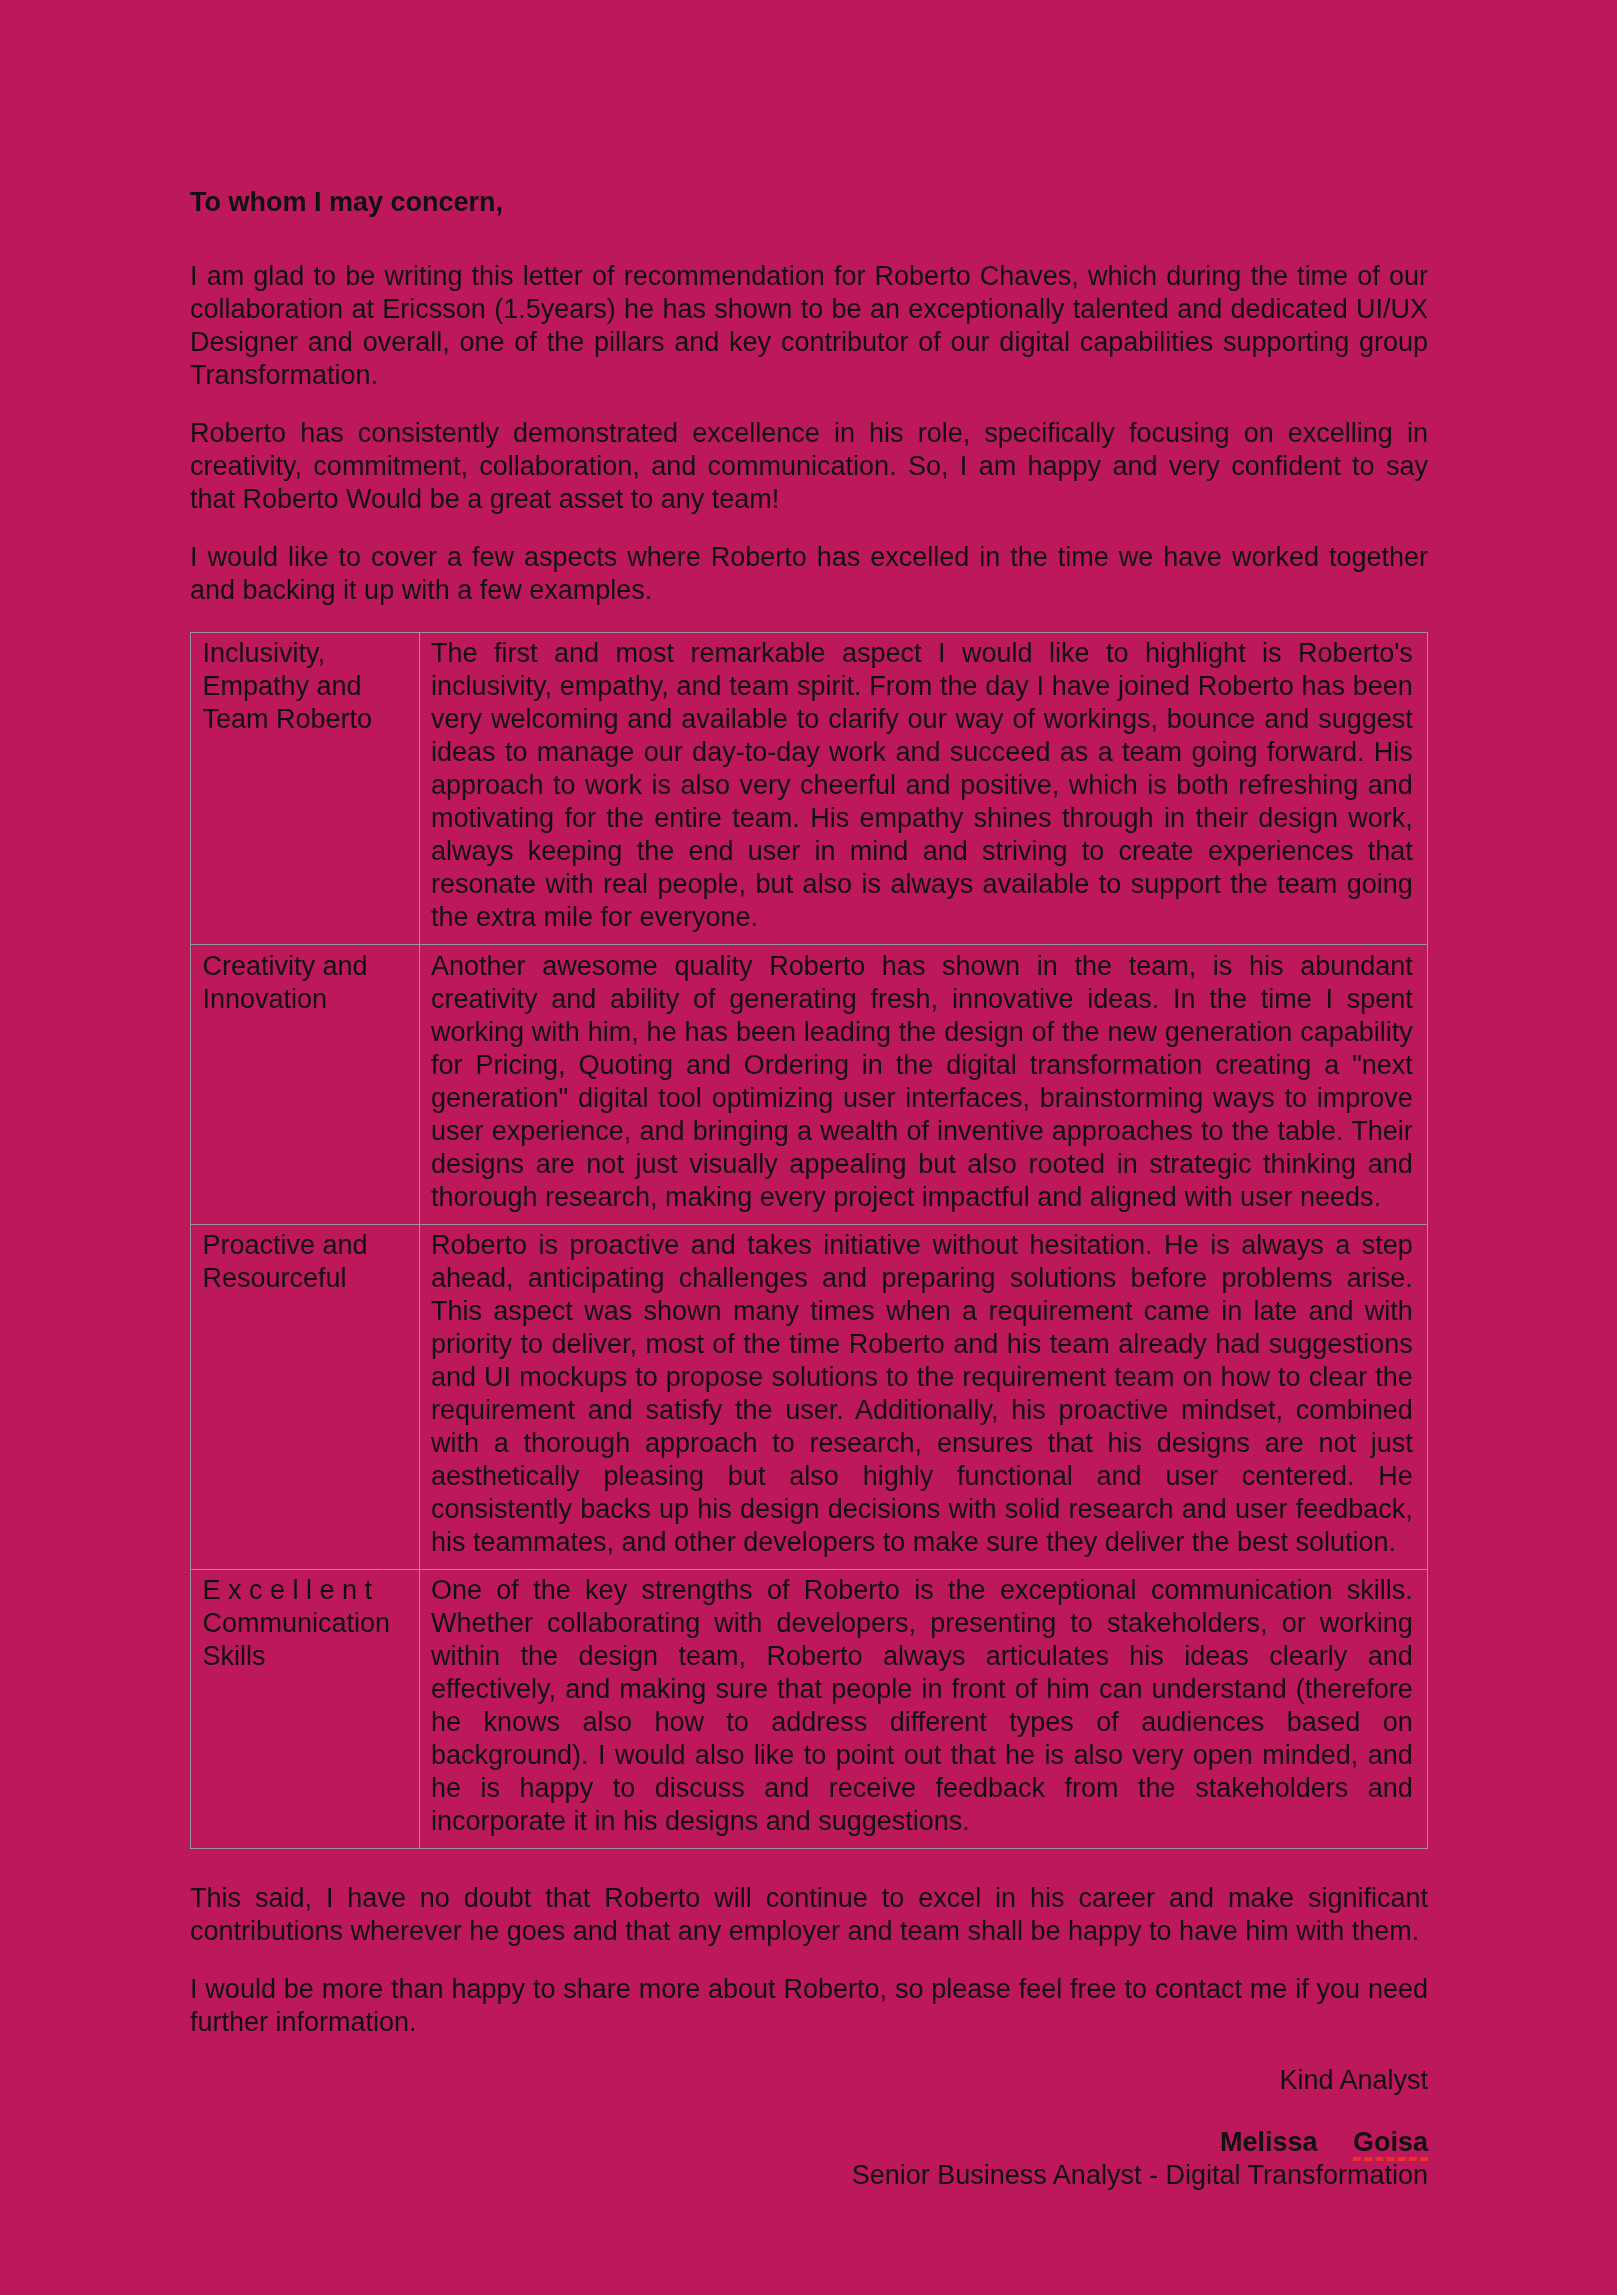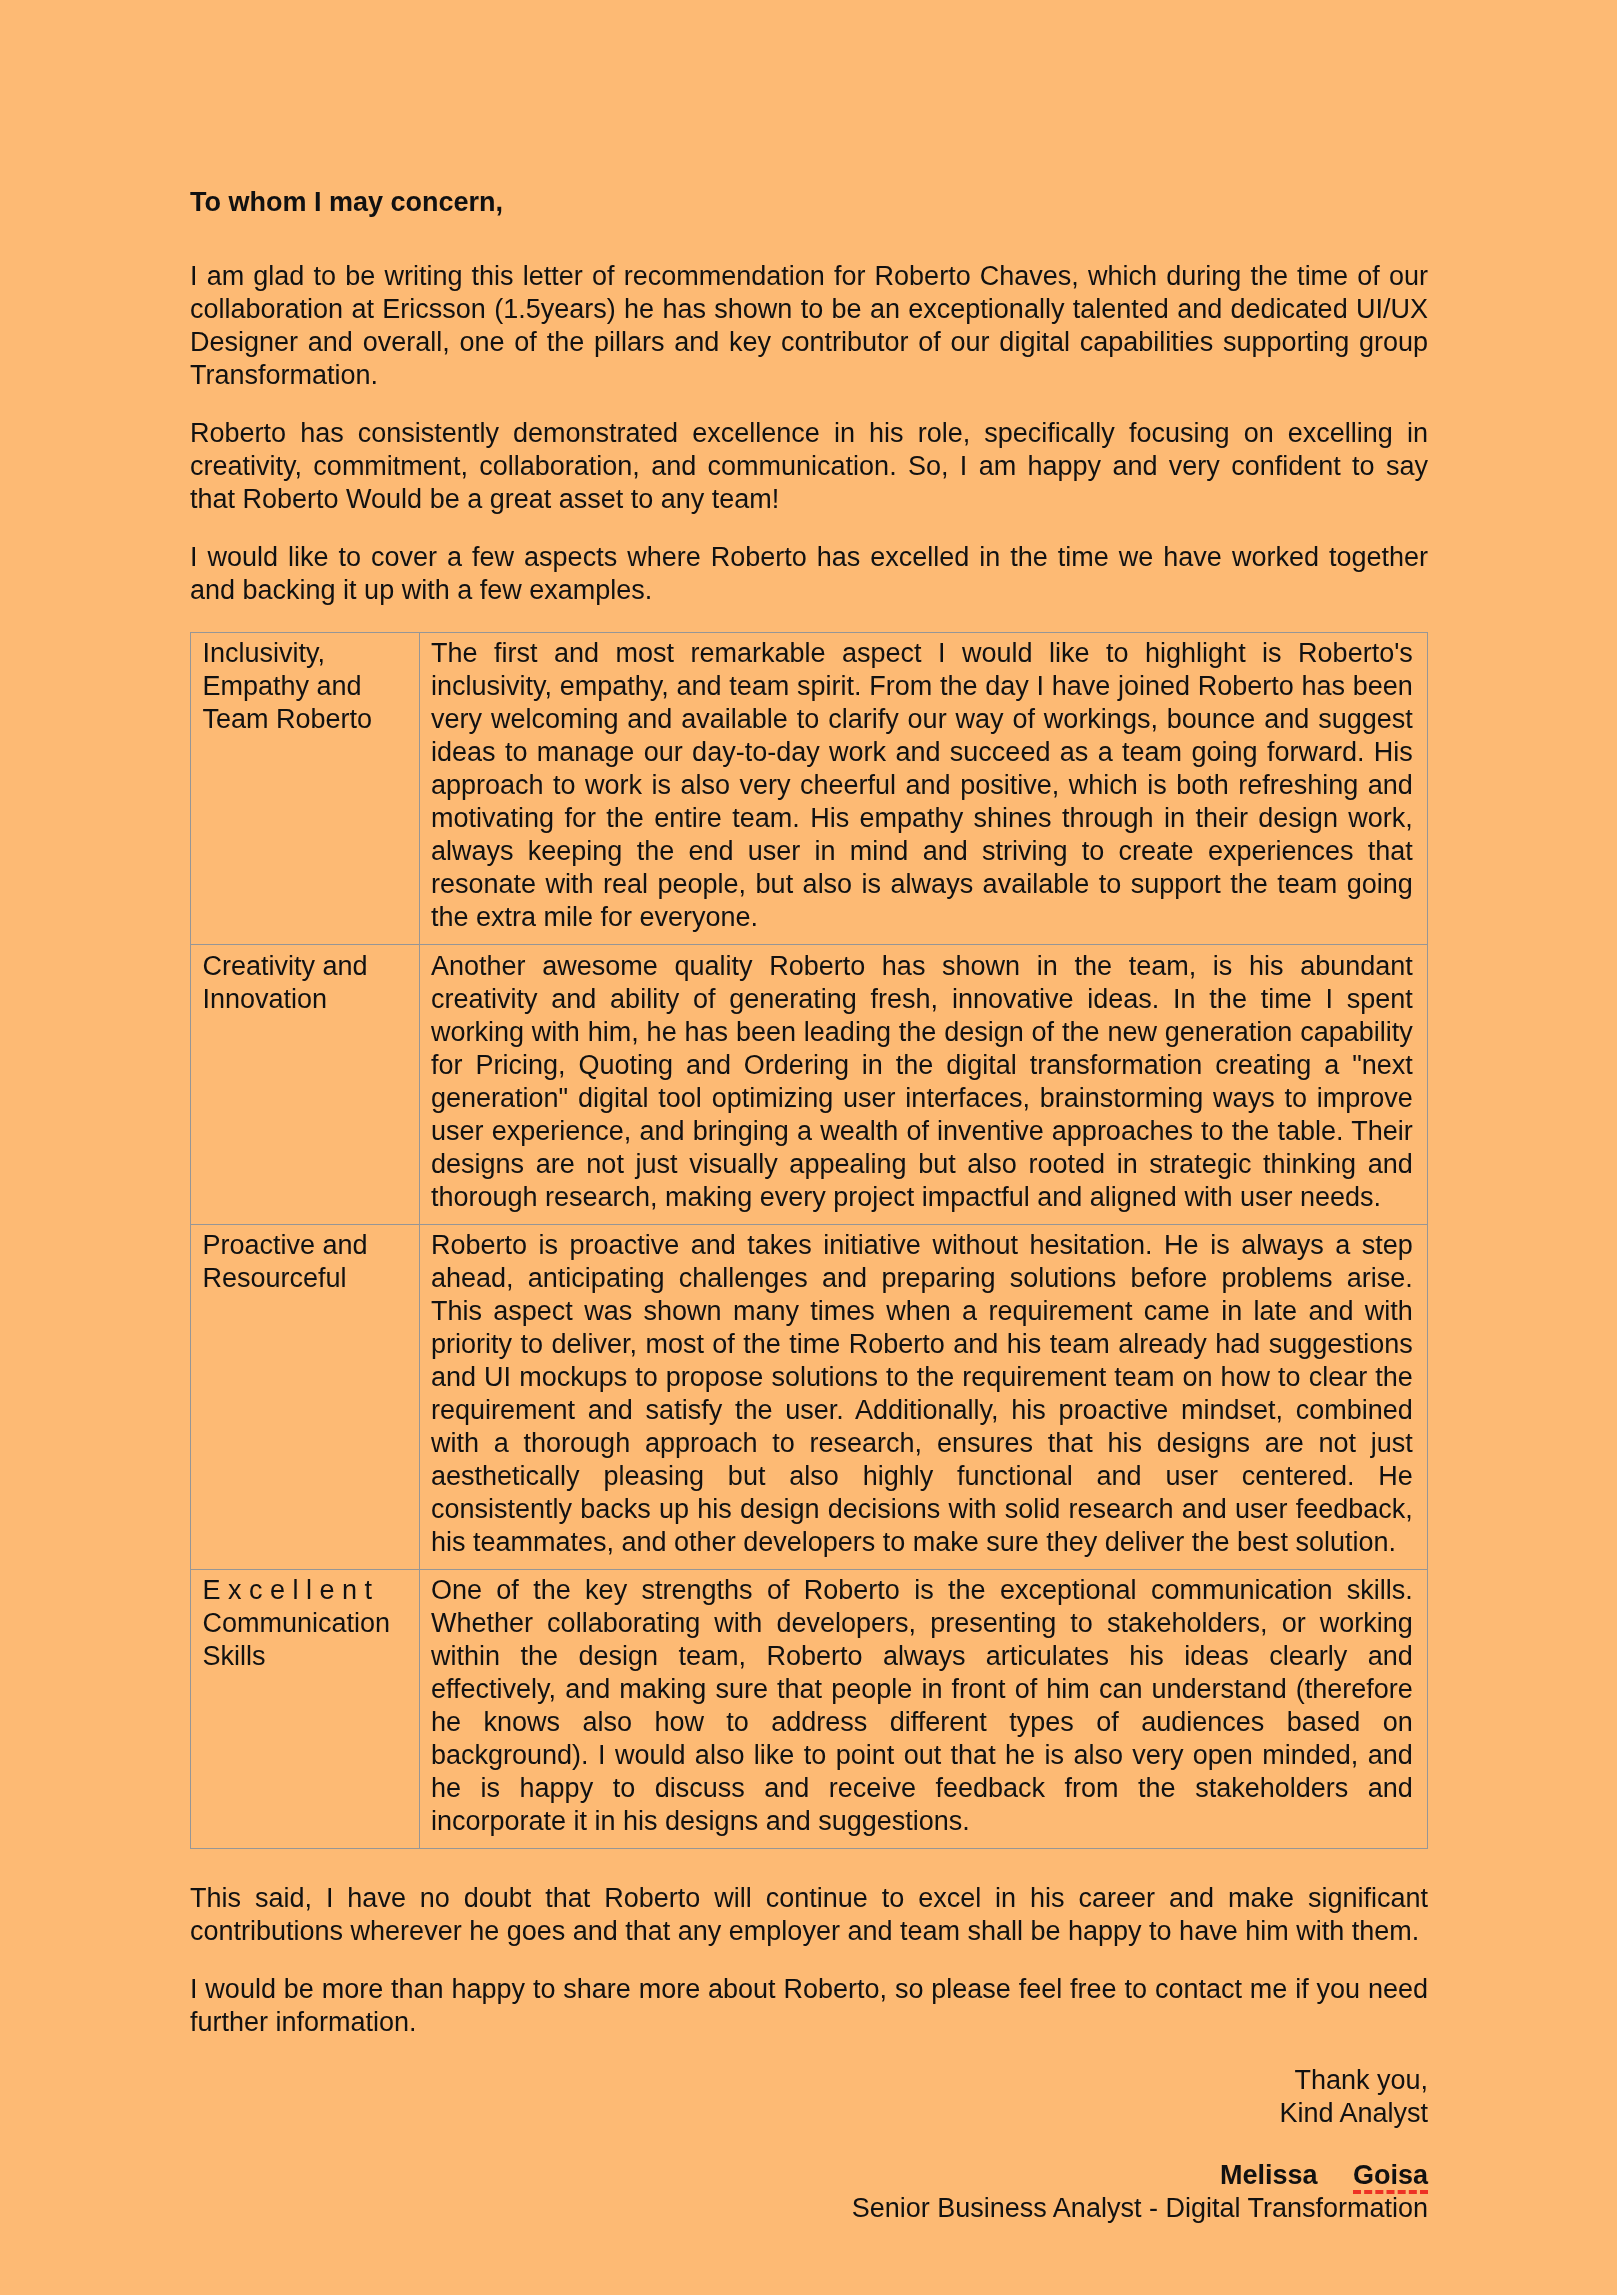--- a/index.html
+++ b/index.html
@@ -6,21 +6,21 @@
     --text:#111111;
     --border:#969696;
     --squiggle:#ee3124;
   }
   html,body{margin:0;padding:0;background:#ffffff;}
   .page{
     position:relative;
     width:1618px;
     height:2295px;
     box-sizing:border-box;
-    background:#fdba74;
+    background:#be185d;
     padding:186px 190px 0 190px;
     font-family:"Liberation Sans","DejaVu Sans",sans-serif;
     font-size:27px;
     line-height:33px;
     color:var(--text);
     overflow:hidden;
   }
   p{margin:0 0 25px 0;text-align:justify;}
   p.salutation{font-weight:bold;text-align:left;margin-bottom:41px;}
   table.aspects{
@@ -70,20 +70,19 @@
         <td class="title-cell">E x c e l l e n t Communication Skills</td>
         <td class="body-cell">One of the key strengths of Roberto is the exceptional communication skills. Whether collaborating with developers, presenting to stakeholders, or working within the design team, Roberto always articulates his ideas clearly and effectively, and making sure that people in front of him can understand (therefore he knows also how to address different types of audiences based on background). I would also like to point out that he is also very open minded, and he is happy to discuss and receive feedback from the stakeholders and incorporate it in his designs and suggestions.</td>
       </tr>
     </tbody>
   </table>
 
   <p>This said, I have no doubt that Roberto will continue to excel in his career and make significant contributions wherever he goes and that any employer and team shall be happy to have him with them.</p>
   <p>I would be more than happy to share more about Roberto, so please feel free to contact me if you need further information.</p>
 
   <div class="signature">
-    <p>Thank you,</p>
     <p>Kind Analyst</p>
     <p class="sig-name"><span>Melissa</span> <span class="squiggle">Goisa</span></p>
     <p>Senior Business Analyst - Digital Transformation</p>
   </div>
 
 </div>
 
 
 </body></html>

